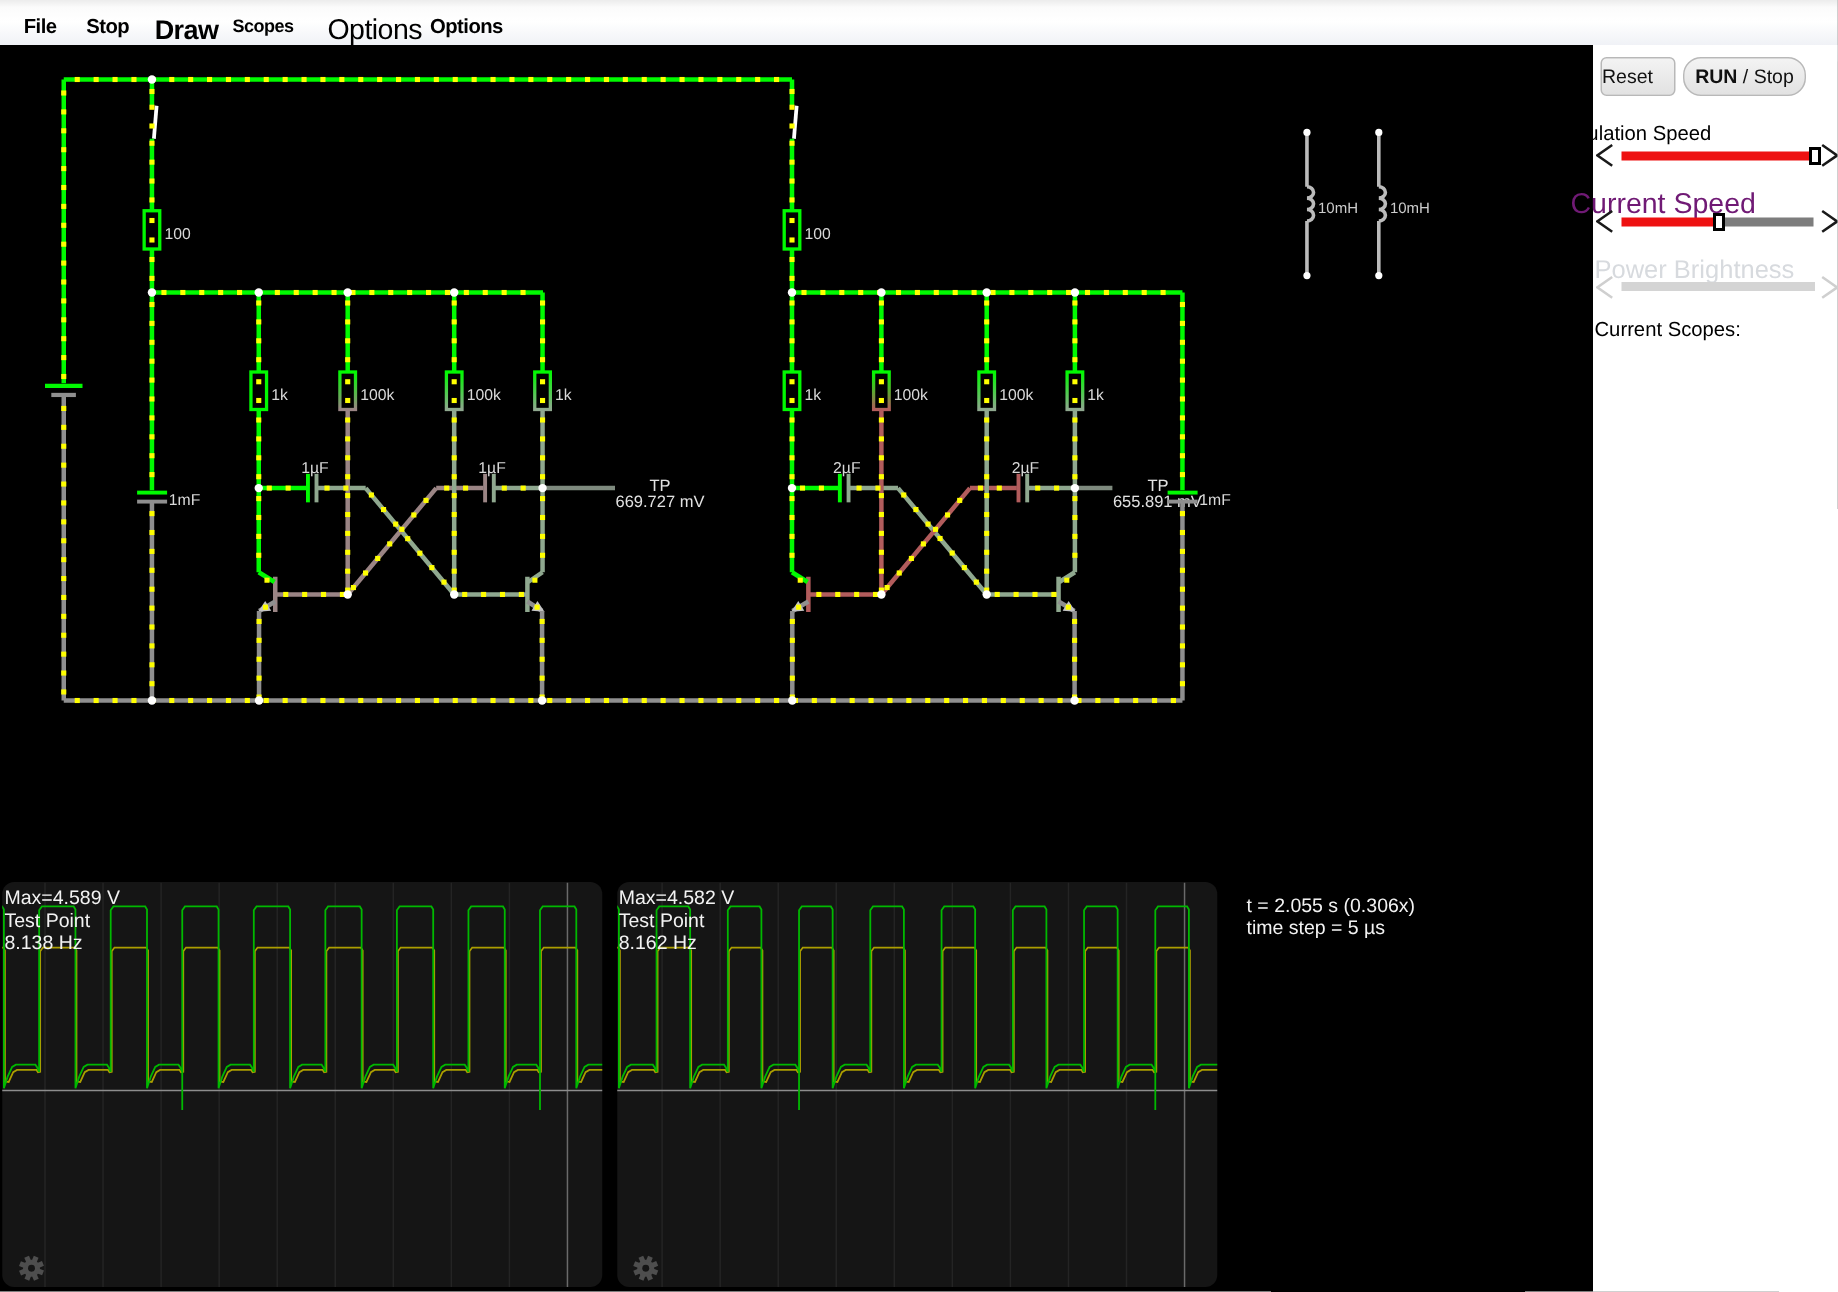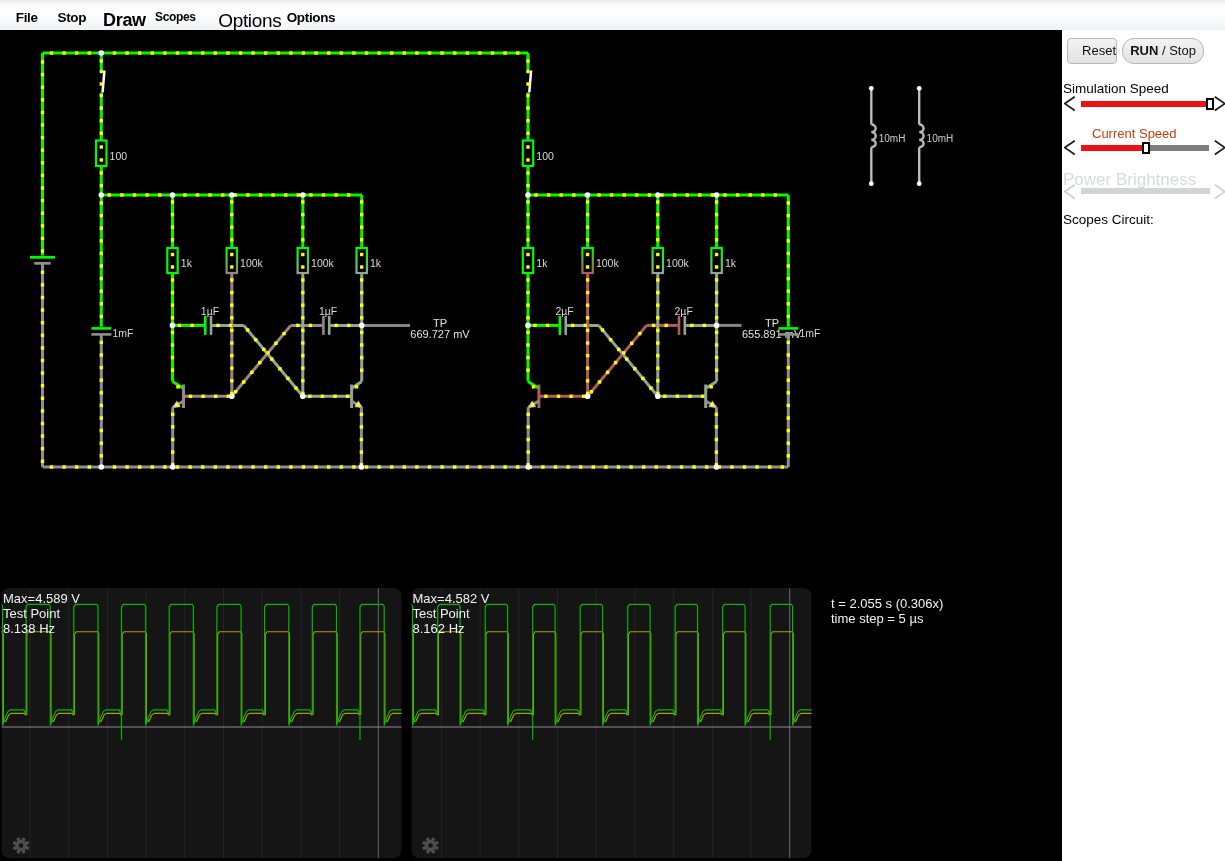--- a/index.html
+++ b/index.html
@@ -712,26 +712,26 @@
       <circle cx="528.0" cy="165.0" r="2.8" fill="#ffffff"></circle>
       <circle cx="587.6" cy="165.0" r="2.8" fill="#ffffff"></circle>
       <circle cx="657.8" cy="165.0" r="2.8" fill="#ffffff"></circle>
       <circle cx="716.6" cy="165.0" r="2.8" fill="#ffffff"></circle>
       <circle cx="528.0" cy="295.4" r="2.8" fill="#ffffff"></circle>
       <circle cx="716.6" cy="295.4" r="2.8" fill="#ffffff"></circle>
       <circle cx="587.6" cy="366.3" r="2.8" fill="#ffffff"></circle>
       <circle cx="657.8" cy="366.3" r="2.8" fill="#ffffff"></circle>
     </svg></div>
 <div id="side"></div>
-<div style="position:absolute;left:1067px;top:38px;width:50px;height:26px;border:1px solid #b8b8b8;border-radius:4px;background:linear-gradient(#f3f3f3,#e2e2e2);box-sizing:border-box;text-align:right;font-size:13px;line-height:24px;color:#111">Reset</div>
+<div style="position:absolute;left:1067px;top:38px;width:50px;height:26px;border:1px solid #b8b8b8;border-radius:4px;background:linear-gradient(#f3f3f3,#e2e2e2);box-sizing:border-box;text-align:left;font-size:13px;line-height:24px;color:#111">Reset</div>
 <div style="position:absolute;left:1122px;top:38px;width:82px;height:26px;border:1px solid #b8b8b8;border-radius:12px;background:linear-gradient(#f3f3f3,#e2e2e2);box-sizing:border-box;text-align:center;font-size:13px;line-height:24px;color:#111"><b>RUN</b> / Stop</div>
-<div style="position:absolute;left:1063px;top:81.3px;font-size:13.5px;color:#000;white-space:nowrap">Simulation Speed</div>
-<div style="position:absolute;left:1092px;top:125.9px;font-size:13px;color:#c2410c;white-space:nowrap">Current Speed</div>
+<div style="position:absolute;left:1035px;top:81.3px;font-size:13.5px;color:#000;white-space:nowrap">Simulation Speed</div>
+<div style="position:absolute;left:1047px;top:125.9px;font-size:19px;color:#701a75;white-space:nowrap">Current Speed</div>
 <div style="position:absolute;left:1063px;top:169.6px;font-size:17px;color:#d7dade;white-space:nowrap">Power Brightness</div>
-<div style="position:absolute;left:1063px;top:212.1px;font-size:13.5px;color:#000;white-space:nowrap">Scopes Circuit:</div>
+<div style="position:absolute;left:1063px;top:212.1px;font-size:13.5px;color:#000;white-space:nowrap">Current Scopes:</div>
 <svg style="position:absolute;left:1064px;top:96.0px" width="12" height="16" viewBox="0 0 12 16">
     <polyline points="10.8,0.7 0.8,7.6 10.8,14.5" fill="none" stroke="#1a1a1a" stroke-width="1.7"></polyline>
   </svg>
 <svg style="position:absolute;left:1213.5px;top:96.0px" width="12" height="16" viewBox="0 0 12 16">
     <polyline points="0.8,0.7 10.8,7.6 0.8,14.5" fill="none" stroke="#1a1a1a" stroke-width="1.7"></polyline>
   </svg>
 <div style="position:absolute;left:1080.5px;top:100.6px;width:125.29999999999995px;height:6px;background:#ee1111"></div>
 <div style="position:absolute;left:1205.8px;top:100.6px;width:3.7000000000000455px;height:6px;background:#7d7d7d"></div>
 <div style="position:absolute;left:1205.8px;top:97.6px;width:8px;height:12px;border:2.2px solid #000;background:#fff;box-sizing:border-box"></div>
 <svg style="position:absolute;left:1064px;top:140.0px" width="12" height="16" viewBox="0 0 12 16">

